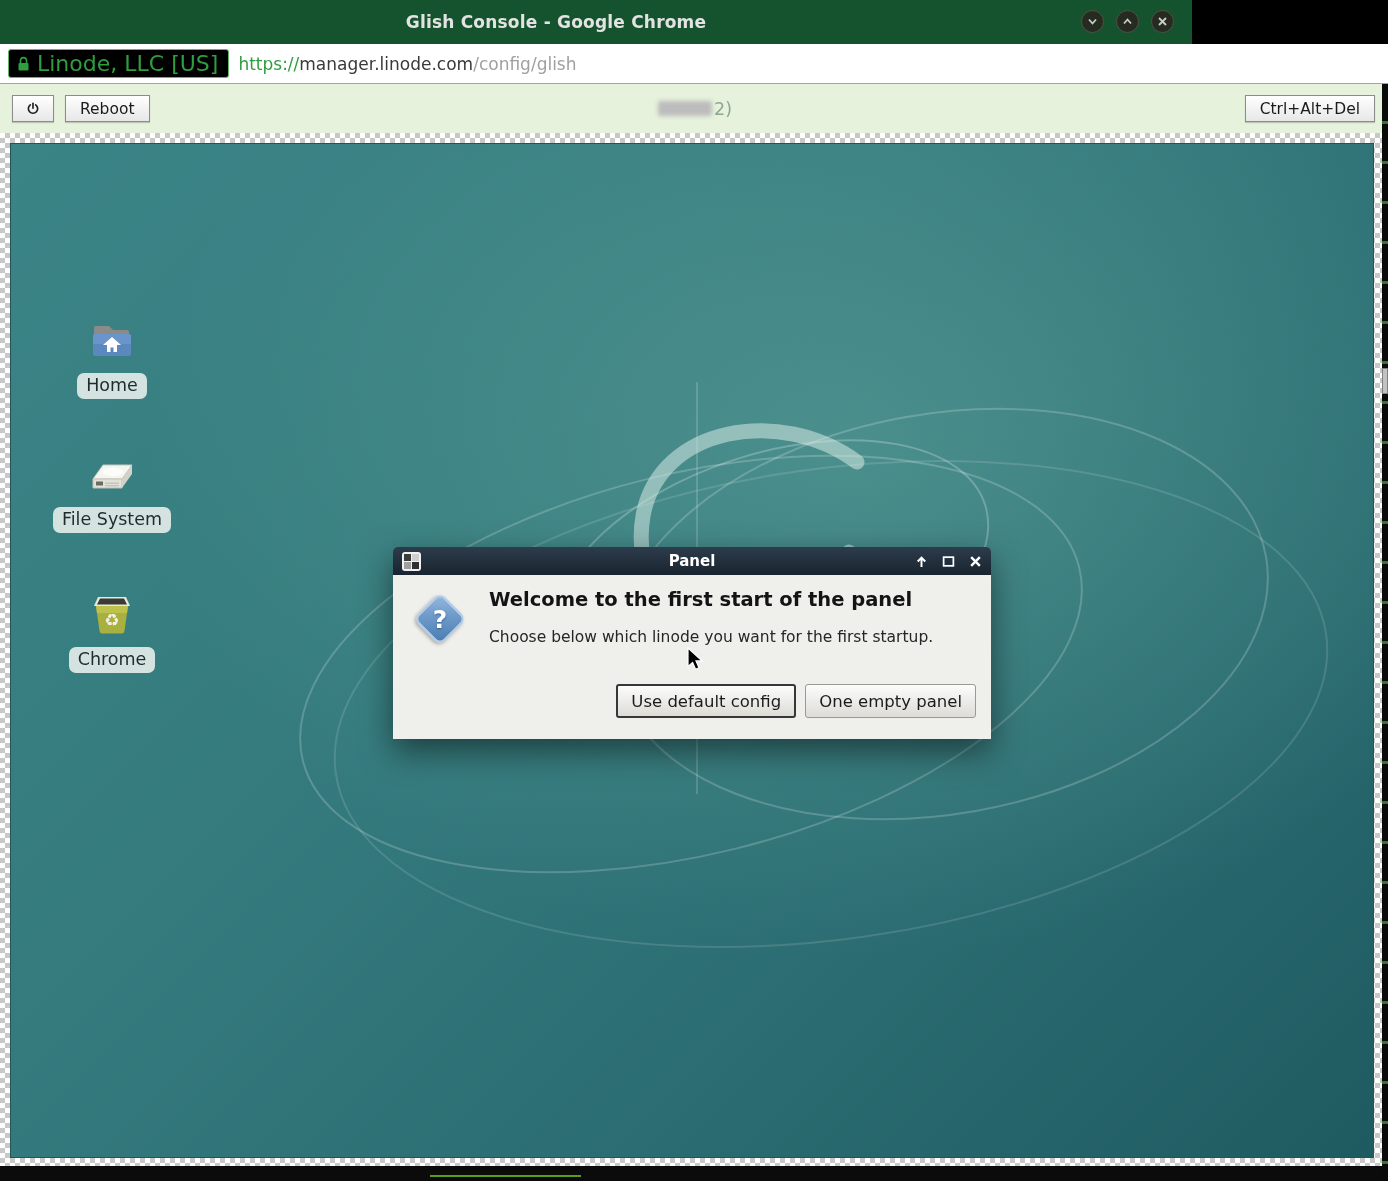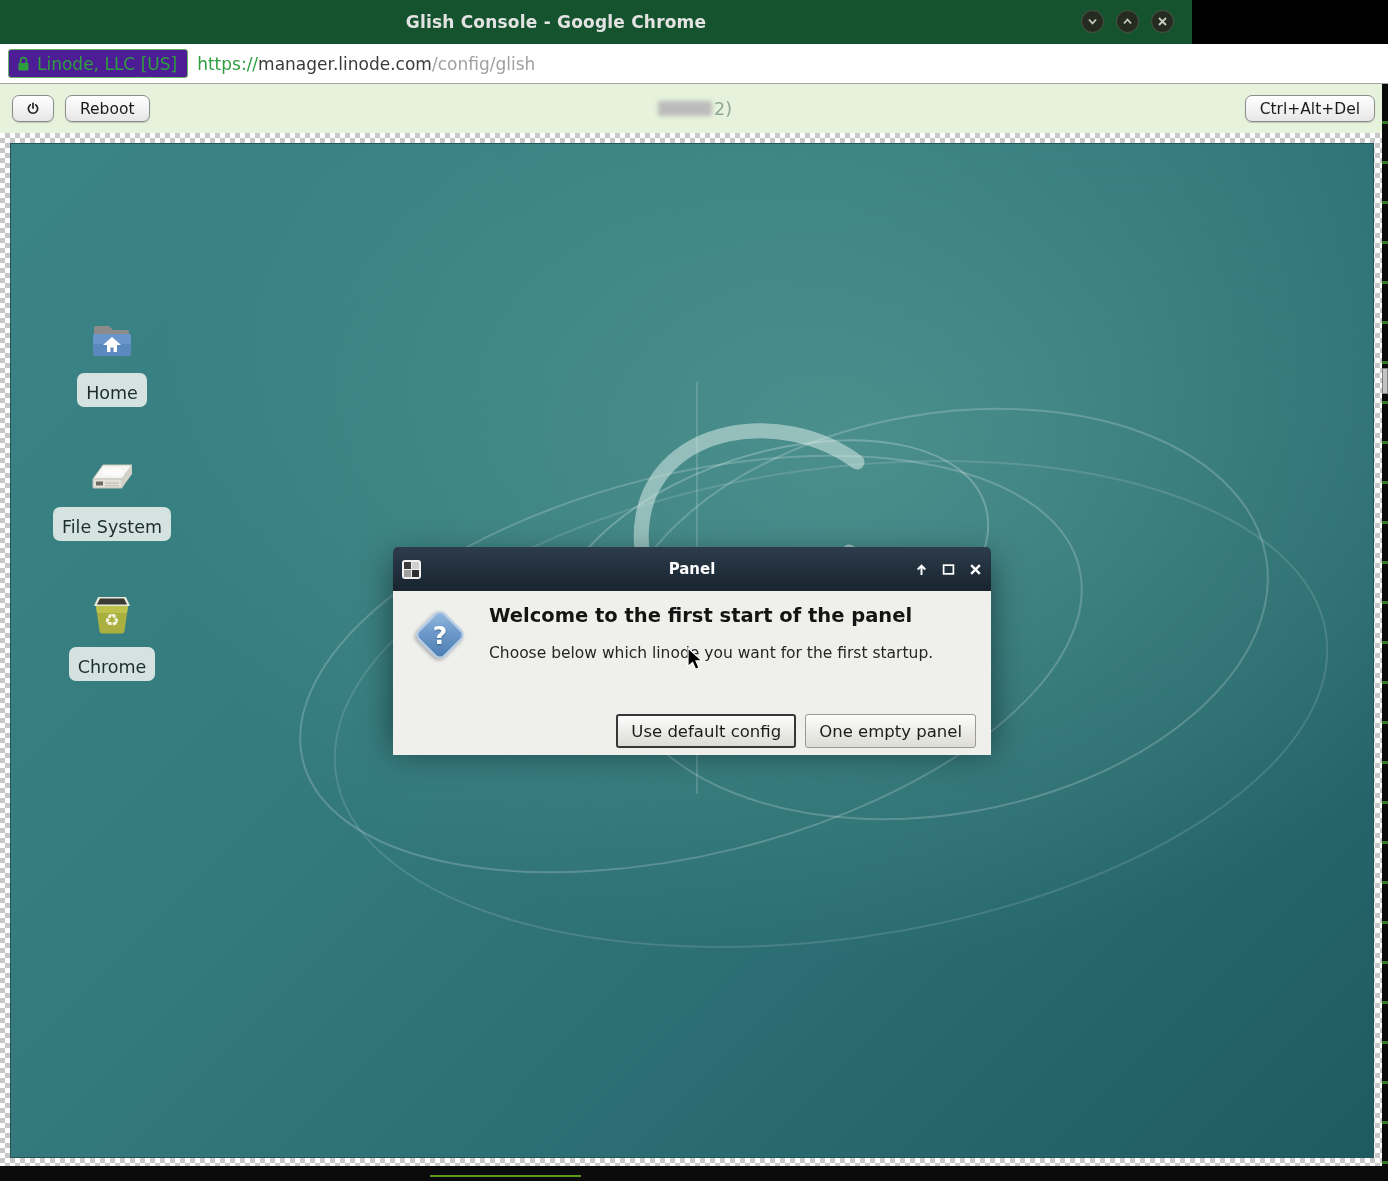--- a/index.html
+++ b/index.html
@@ -22,35 +22,35 @@
   }
   .win-btn svg { display:block; }
 
   
   .addressbar {
     position:absolute; top:44px; left:0; width:1388px; height:40px; background:#ffffff;
     border-bottom:1px solid #a2a2a2; display:flex; align-items:center; padding-left:8px;
   }
   .sec-badge {
     display:inline-flex; align-items:center; gap:7px; height:29px; padding:0 10px 0 8px;
-    border:1px solid #66b467; border-radius:3px; background:#4c1d95;
-    color:#2f9e3f; font-size:17px;
+    border:1px solid #66b467; border-radius:3px; background:#000000;
+    color:#2f9e3f; font-size:22px;
   }
   .url { margin-left:9px; font-size:17px; white-space:nowrap; }
   .url-scheme { color:#2f9e3f; }
   .url-host { color:#3a3a3a; font-weight:400; }
   .url-path { color:#a0a0a0; }
 
   
   .glish-bar {
     position:absolute; top:84px; left:0; width:1388px; height:49px; background:#e6f2dc;
     display:flex; align-items:center; padding:0 12px;
   }
   .glish-btn {
-    height:27px; padding:0 14px; border:1px solid #8c8c8c; border-radius:7px;
+    height:27px; padding:0 14px; border:1px solid #8c8c8c; border-radius:0;
     background:linear-gradient(#ffffff,#e7e7e7); box-shadow:0 1px 1px rgba(0,0,0,.18);
     font-size:15.5px; color:#1b1b1b; display:inline-flex; align-items:center; justify-content:center;
     font-family:inherit;
   }
   .power-btn { width:42px; margin-right:11px; }
   .status-text {
     position:absolute; left:50%; top:0; height:49px; transform:translateX(-50%);
     display:flex; align-items:center; color:#8da794; font-size:17.5px; white-space:nowrap;
   }
   .redacted { display:inline-block; width:54px; height:15px; background:#bcbcbc;
@@ -83,30 +83,30 @@
   .scroll-thumb {
     position:absolute; right:0; top:368px; width:6px; height:26px;
     background:#c2c2c2; border:1px solid #7f7f7f;
   }
 
   
   .desk-icon { position:absolute; width:130px; left:36px; text-align:center; }
   .desk-icon svg { display:block; margin:0 auto; }
   .icon-label {
     display:inline-block; margin-top:11px; background:rgba(224,235,231,.93);
-    border-radius:7px; padding:10px 9px 4px; font-size:17.5px; color:#1d2d2d;
+    border-radius:7px; padding:2px 9px 4px; font-size:17.5px; color:#1d2d2d;
   }
 
   
   .dialog {
     position:absolute; left:393px; top:547px; width:598px; height:192px; z-index:5;
     box-shadow:0 12px 32px rgba(0,0,0,.5); border-radius:5px 5px 1px 1px;
   }
   .dlg-titlebar {
-    height:44px; background:linear-gradient(#2d3c4c,#18242f); border-radius:5px 5px 0 0;
+    height:28px; background:linear-gradient(#2d3c4c,#18242f); border-radius:5px 5px 0 0;
     display:flex; align-items:center; padding:0 9px; position:relative;
   }
   .dlg-title {
     position:absolute; left:0; right:0; text-align:center;
     color:#ffffff; font-weight:bold; font-size:15px;
   }
   .dlg-app-icon {
     width:19px; height:19px; background:#f1f1f1; border-radius:3px; z-index:1;
     display:grid; grid-template-columns:7px 7px; grid-template-rows:7px 7px; gap:1px;
     padding:2px; align-content:center; justify-content:center;
@@ -123,21 +123,21 @@
     background:linear-gradient(135deg,#96b9de 0%,#6d9aca 45%,#4a7cb0 100%);
     border:2px solid #b3cbe5; border-radius:8px; box-shadow:0 2px 4px rgba(0,0,0,.3);
   }
   .q-diamond .qmark {
     position:absolute; left:0; top:0; width:56px; height:56px; display:flex;
     align-items:center; justify-content:center; color:#fff; font-size:25px; font-weight:bold;
     text-shadow:0 1px 2px rgba(30,60,100,.6);
   }
   .dlg-heading { position:absolute; left:96px; top:13px; font-size:19.5px; font-weight:bold; color:#141414; }
   .dlg-message { position:absolute; left:96px; top:53px; font-size:15.5px; color:#262626; }
-  .dlg-buttons { position:absolute; right:15px; top:123px; display:flex; gap:9px; }
+  .dlg-buttons { position:absolute; right:15px; top:109px; display:flex; gap:9px; }
   .dlg-btn {
     height:34px; padding:0 13px; font-size:16.5px; color:#1b1b1b; font-family:inherit;
     background:linear-gradient(#fcfcfc,#dddcd6); border:1px solid #9a9a93; border-radius:3px;
   }
   .dlg-btn.default { border:2px solid #373737; }
 
   .mouse-cursor { position:absolute; left:687px; top:647px; z-index:9; }
 </style>
 </head>
 <body>

